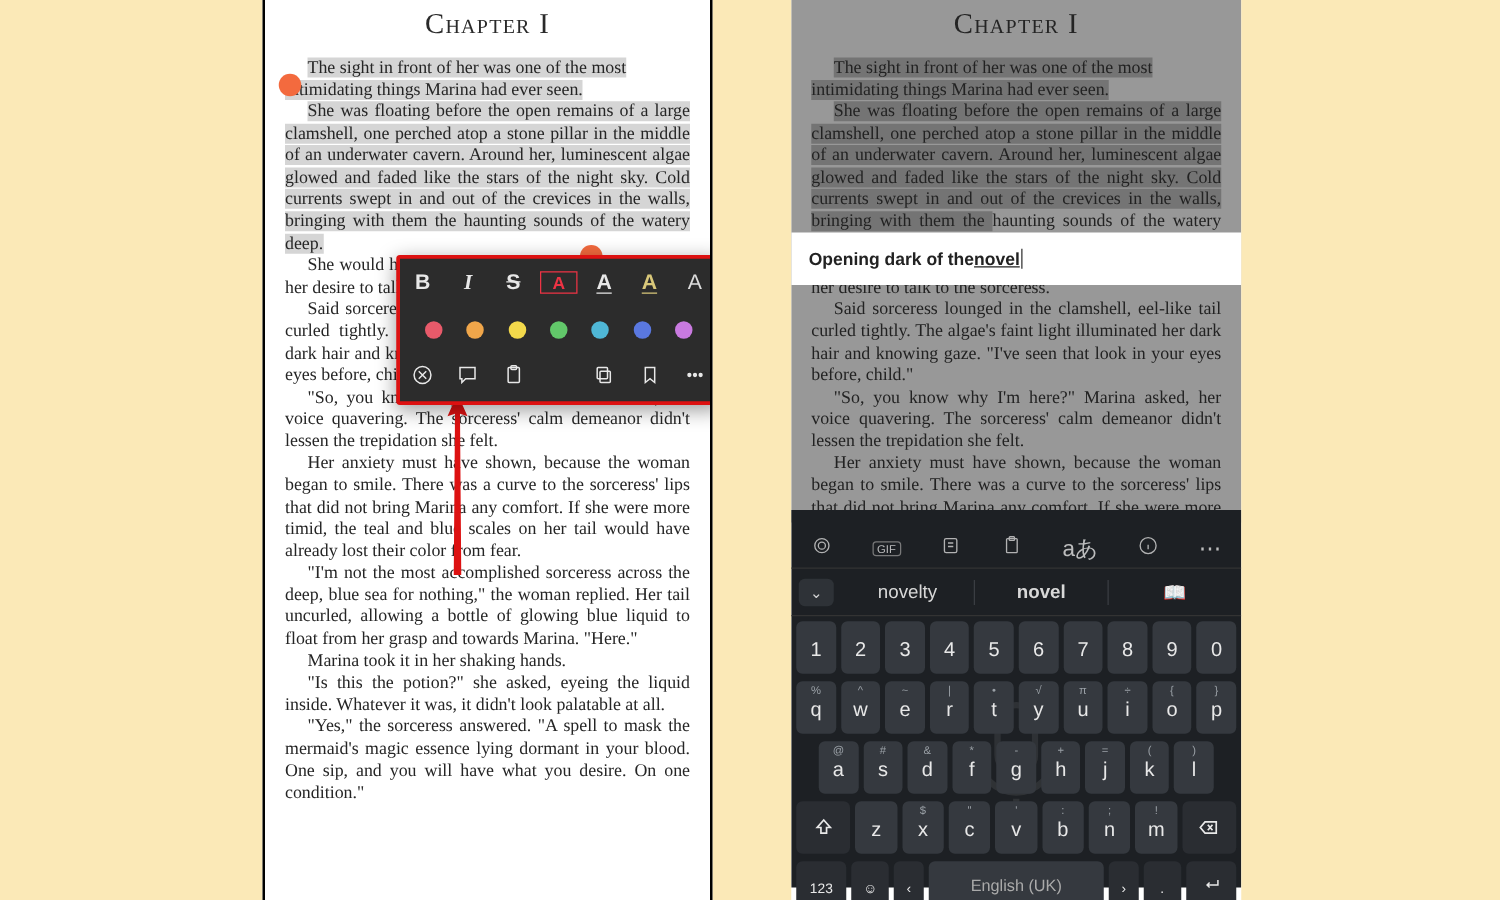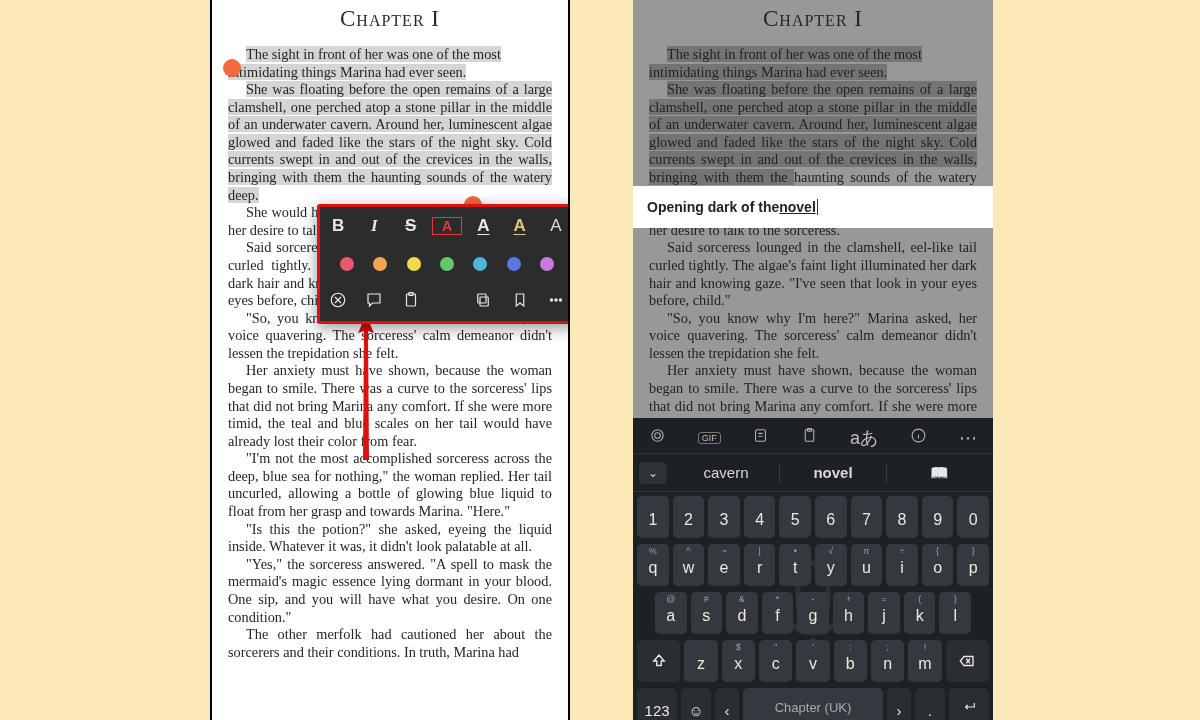--- a/index.html
+++ b/index.html
@@ -123,26 +123,26 @@
     padding: 0 14px;
     font-family: Arial, sans-serif;
     font-size: 14px;
     font-weight: 600;
     color: #222;
   }
   .note-input .typed-underline { text-decoration: underline; }
 
   .keyboard {
     position: absolute;
-    left:0; bottom:0; width:100%; height:302px;
+    left:0; bottom:10px; width:100%; height:302px;
     background: #1d2024;
     z-index: 6;
     color:#d8d8d8;
     font-family: Arial, sans-serif;
-    padding-top:4px;
+    padding-top:15px;
   }
   .kb-toolbar {
     display:flex; justify-content:space-around; align-items:center;
     height: 32px;
     border-bottom: 1px solid #333;
   }
   .kb-toolbar div { font-size: 18px; opacity:0.85;}
   .kb-toolbar svg{width:17px;height:17px;stroke:#ccc;fill:none;stroke-width:1.5;}
   .kb-suggest {
     display:flex; align-items:center; height:38px;
@@ -172,21 +172,21 @@
   }
   .key .alt {
     position:absolute; top:2px; font-size:9px; color:#9aa0a6;
   }
   .key .main { font-size:16px; margin-top:6px;}
   .key.fn { background:#2a2d32; flex:1.3;}
   .key.space { flex:4.2; background:#35393f; font-size:13px; color:#aaa;}
   .key.small-fn { background:#2a2d32; }
   .kb-row.r4 .key { height:42px;}
   .kb-row.r5 .key { height:38px;}
-  .kb-row.r5 .key .main{font-size:15px;text-align:right;}
+  .kb-row.r5 .key .main{font-size:11px;text-align:right;}
 
   
   .mic-bg {
     position:absolute;
     left:50%; top:56px;
     transform:translateX(-50%);
     opacity:0.08;
     pointer-events:none;
   }
 </style>
@@ -196,23 +196,23 @@
 <div class="phone phone-left">
   <div class="chapter-title">Chapter I</div>
   <div class="body-text">
     <p><span class="hl"><span>The sight in front of her was one of the most </span><br><span>intimidating things Marina had ever seen.</span></span></p>
     <p><span class="hl"><span>She was floating before the open remains of a large clamshell, one perched atop a stone pillar in the middle of an underwater cavern. Around her, luminescent algae glowed and faded like the stars of the night sky. Cold currents swept in and out of the crevices in the walls, bringing with them the </span><span>haunting sounds of the watery deep.</span></span></p>
     <p>She would have screamed at the eerie sight if not for her desire to talk to the sorceress.</p>
     <p>Said sorceress lounged in the clamshell, eel-like tail curled tightly. The algae's faint light illuminated her dark hair and knowing gaze. "I've seen that look in your eyes before, child."</p>
     <p>"So, you know why I'm here?" Marina asked, her voice quavering. The sorceress' calm demeanor didn't lessen the trepidation she felt.</p>
     <p>Her anxiety must have shown, because the woman began to smile. There was a curve to the sorceress' lips that did not bring Marina any comfort. If she were more timid, the teal and blue scales on her tail would have already lost their color from fear.</p>
     <p>"I'm not the most accomplished sorceress across the deep, blue sea for nothing," the woman replied. Her tail uncurled, allowing a bottle of glowing blue liquid to float from her grasp and towards Marina. "Here."</p>
+    <p>Marina took it in her shaking hands.</p>
     <p>"Is this the potion?" she asked, eyeing the liquid inside. Whatever it was, it didn't look palatable at all.</p>
     <p>"Yes," the sorceress answered. "A spell to mask the mermaid's magic essence lying dormant in your blood. One sip, and you will have what you desire. On one condition."</p>
-    <p>The other merfolk had cautioned her about the sorcerers and their conditions. In truth, Marina had</p>
   </div>
 
   <div class="sel-dot top"></div>
   <div class="sel-dot bottom"></div>
 
   <div class="format-popup">
     <div class="popup-row">
       <div class="fmt">B</div>
       <div class="fmt italic">I</div>
       <div class="fmt strike">S</div>
@@ -300,21 +300,21 @@
       <div>aあ</div>
       <div><svg viewBox="0 0 24 24">
             <circle cx="12" cy="12" r="9"></circle>
             <path d="M12 8v0M12 11v5"></path>
           </svg></div>
       <div>⋯</div>
     </div>
 
     <div class="kb-suggest">
       <div class="chev">⌄</div>
-      <div class="sug">cavern</div>
+      <div class="sug">novelty</div>
       <div class="divider"></div>
       <div class="sug bold">novel</div>
       <div class="divider"></div>
       <div class="sug">📖</div>
     </div>
 
     <div class="kb-rows">
       <svg class="mic-bg" width="120" height="120" viewBox="0 0 24 24">
           <rect x="9" y="3" width="6" height="11" rx="3" stroke="#fff" fill="none"></rect>
           <path d="M6 11a6 6 0 0012 0M12 18v3" stroke="#fff" fill="none"></path>
@@ -477,21 +477,21 @@
         <div class="key small-fn" style="flex:1.2">
             <span class="main">123</span>
           </div>
         <div class="key small-fn" style="flex:0.9">
             <span class="main">☺</span>
           </div>
         <div class="key small-fn" style="flex:0.7">
             <span class="main">‹</span>
           </div>
         <div class="key space">
-            <span>Chapter (UK)</span>
+            <span>English (UK)</span>
           </div>
         <div class="key small-fn" style="flex:0.7">
             <span class="main">›</span>
           </div>
         <div class="key small-fn" style="flex:0.9">
             <span class="main">.</span>
           </div>
         <div class="key small-fn" style="flex:1.2">
             <svg width="20" height="16" viewBox="0 0 24 24" stroke="#e8e8e8" fill="none" stroke-width="1.8">
               <path d="M20 6v6H7M10 9l-3 3 3 3"></path>

